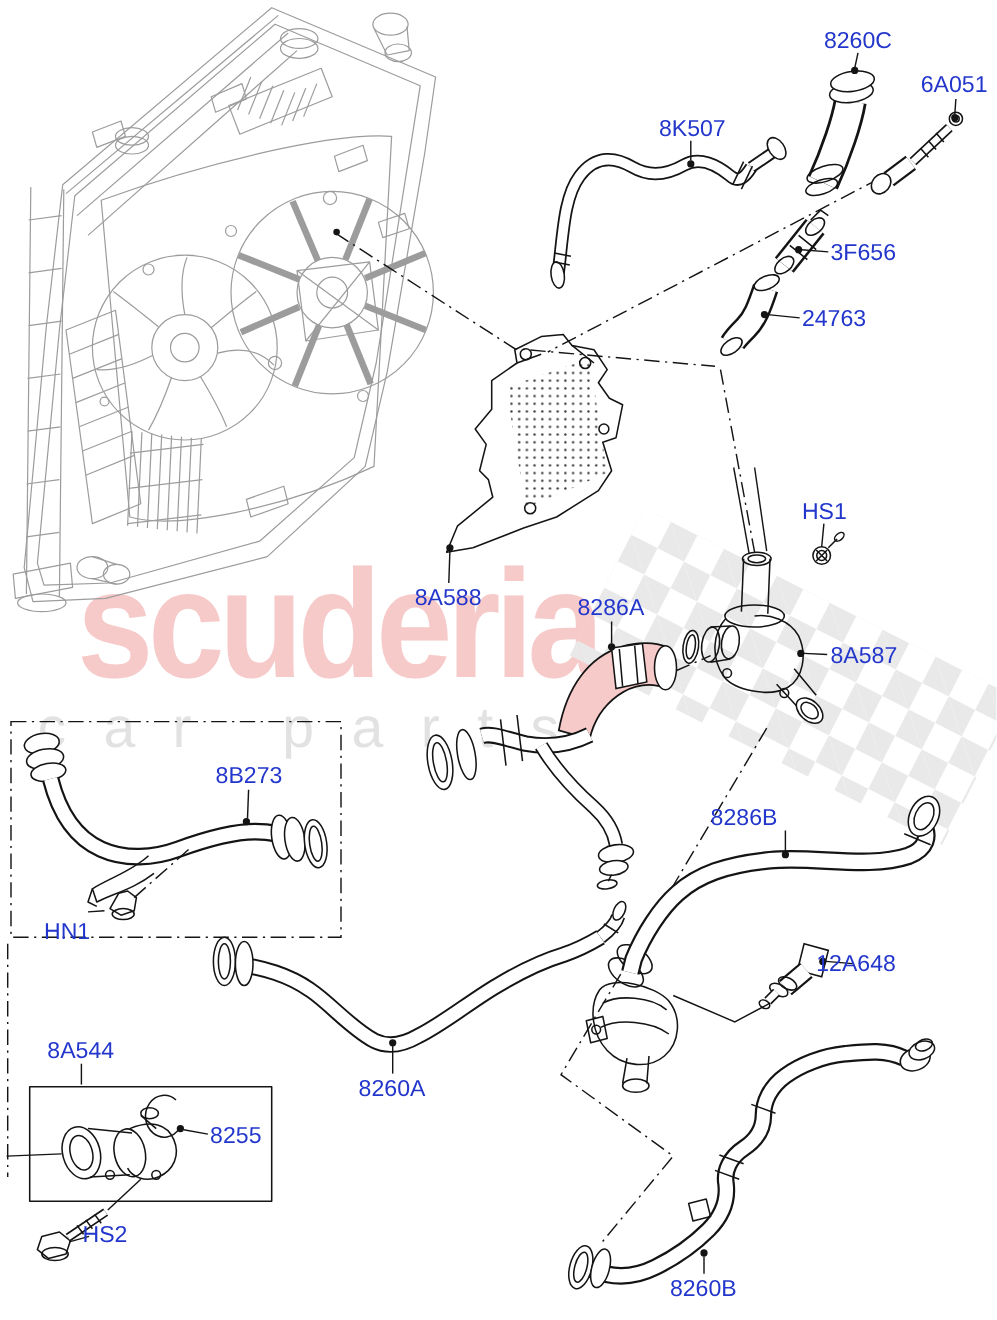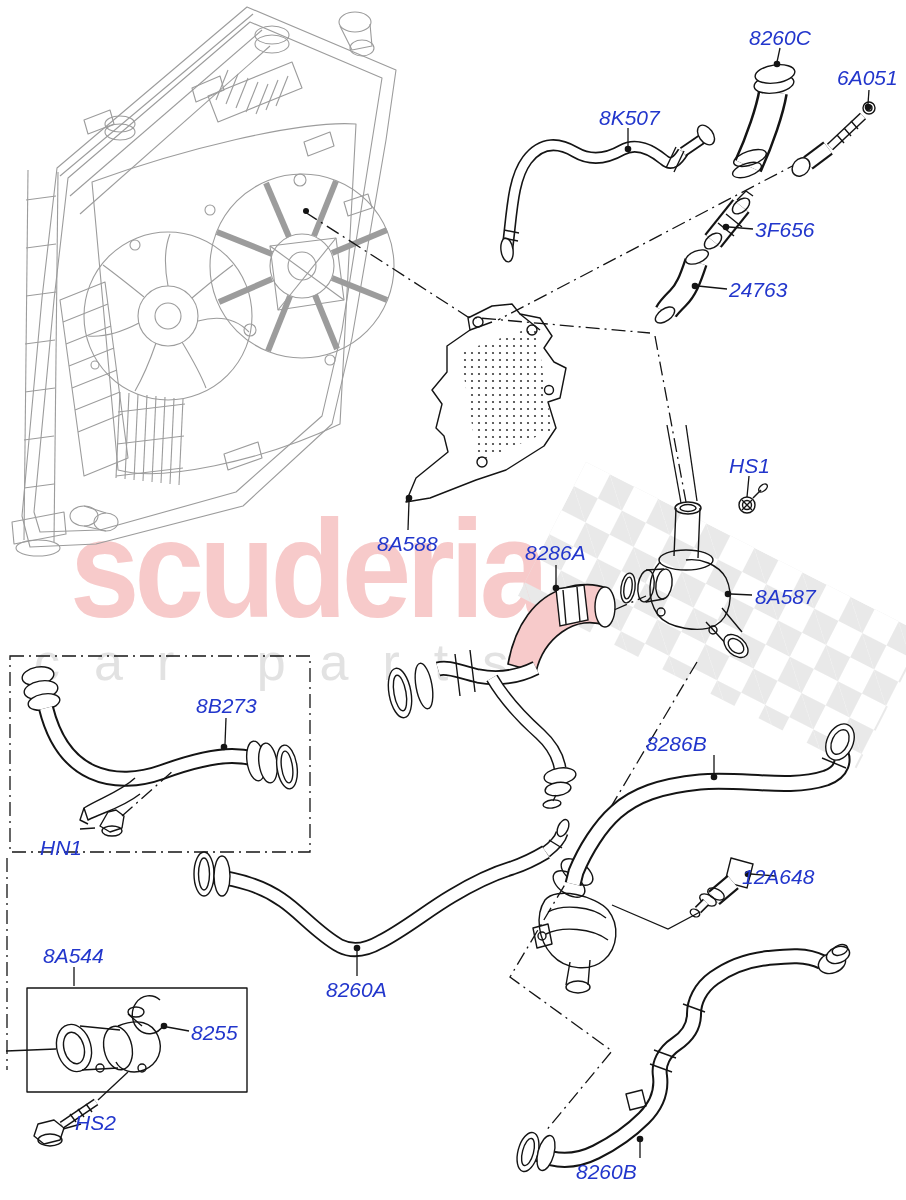--- a/index.html
+++ b/index.html
@@ -23,21 +23,21 @@
   .gray{stroke:#9c9c9c;fill:none;stroke-width:1.1;stroke-linejoin:round;}
   .ink{stroke:#141414;fill:none;stroke-width:1.4;stroke-linejoin:round;}
   .tout{fill:none;stroke:#141414;stroke-linecap:butt;stroke-linejoin:round;}
   .tin{fill:none;stroke:#ffffff;stroke-linecap:butt;stroke-linejoin:round;}
   .dashdot{stroke:#141414;fill:none;stroke-width:1.3;stroke-dasharray:14 5 2 5;}
   .leader{stroke:#141414;fill:none;stroke-width:1.3;}
   .dot{fill:#141414;stroke:none;}
   .whitefill{fill:#ffffff;stroke:#141414;stroke-width:1.4;}
   .pink{fill:var(--brand,#f7caca);stroke:#141414;stroke-width:1.6;}
   
-  .labels{position:absolute;inset:0;z-index:3;font-style:italic;}
+  .labels{position:absolute;inset:0;z-index:3;}
   .plabel{position:absolute;font-size:21px;color:var(--label,#2236cc);
           white-space:nowrap;line-height:1.1;}
 </style>
 </head>
 <body>
 
 <div class="stage">
 
   <div class="wm">
     <div class="wm-brand">scuderia</div>
@@ -404,15 +404,15 @@
     <span class="plabel" style="left:525px;top:541px">8286A</span>
     <span class="plabel" style="left:755px;top:585px">8A587</span>
     <span class="plabel" style="left:196px;top:694px">8B273</span>
     <span class="plabel" style="left:646px;top:732px">8286B</span>
     <span class="plabel" style="left:40px;top:836px">HN1</span>
     <span class="plabel" style="left:742px;top:865px">12A648</span>
     <span class="plabel" style="left:43px;top:944px">8A544</span>
     <span class="plabel" style="left:326px;top:978px">8260A</span>
     <span class="plabel" style="left:191px;top:1021px">8255</span>
     <span class="plabel" style="left:75px;top:1111px">HS2</span>
-    <span class="plabel" style="left:576px;top:1160px">8260B</span>
+    <span class="plabel" style="left:609px;top:1160px">8260B</span>
   </div>
 </div>
 
 </body></html>

